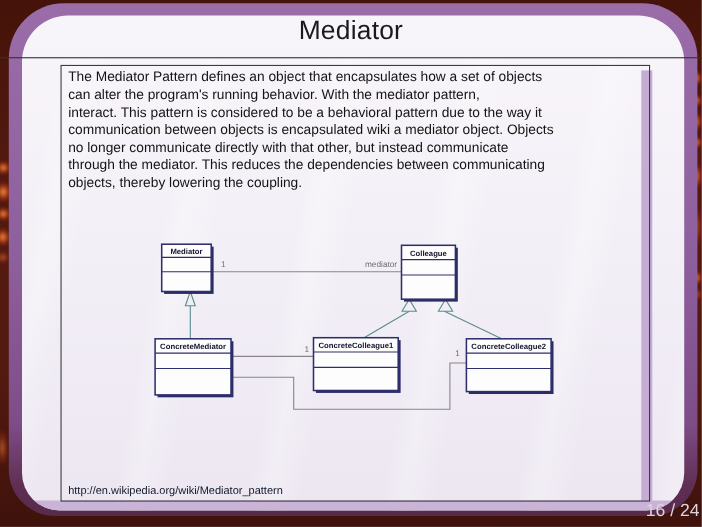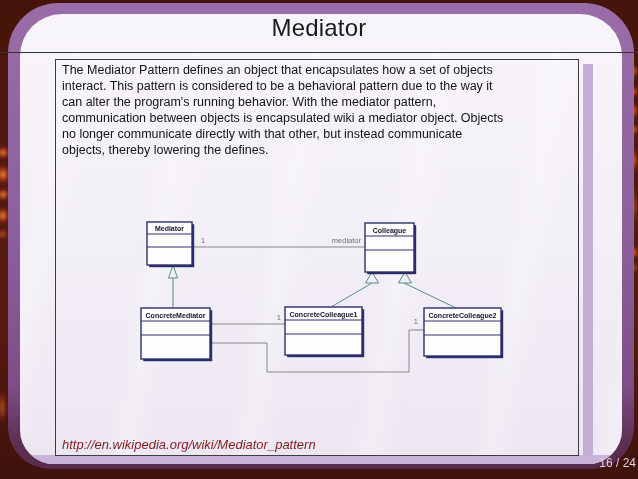--- a/index.html
+++ b/index.html
@@ -28,27 +28,27 @@
     background:repeating-linear-gradient(100deg,rgba(255,255,255,0) 0 70px,rgba(255,255,255,.28) 90px,rgba(255,255,255,0) 120px);
     pointer-events:none;}
   .right-stripe{position:absolute;left:583px;top:64px;width:10px;height:392px;background:#c5acd5;}
   .title{
     position:absolute;left:0;top:14px;width:638px;text-align:center;
     font-size:24px;color:#1a1a1a;letter-spacing:.2px;
   }
   .title-rule{position:absolute;left:0;top:52px;width:638px;height:1px;background:#34303a;}
   .content-box{
     position:absolute;left:55px;top:59px;width:522px;height:395px;
-    border:1px solid #3c3c3c;background:transparent;
+    border:1px solid #3c3c3c;background:transparent;padding-left:12px;
   }
   .para{position:absolute;left:6px;top:2px;right:4px;font-size:12.5px;line-height:16px;color:#141414;}
   .para div{white-space:nowrap;}
   .uml{position:absolute;left:83px;top:156px;overflow:visible;}
-  .wiki-link{position:absolute;left:6px;bottom:3px;font-size:13px;color:#7f1d1d;text-decoration:none;cursor:pointer;font-style:italic;}
-  .pagenum{position:absolute;right:2px;top:456px;font-size:12px;color:#ddd5dd;}
+  .wiki-link{position:absolute;left:6px;bottom:3px;font-size:10px;color:#0f172a;text-decoration:none;cursor:pointer;}
+  .pagenum{position:absolute;right:2px;top:456px;font-size:16px;color:#ddd5dd;}
 </style>
 </head>
 <body>
 
 <div class="flare" style="left:626px;top:64px;width:13px;height:14px;"></div>
 <div class="flare" style="left:626px;top:86px;width:13px;height:11px;"></div>
 <div class="flare" style="left:625px;top:102px;width:14px;height:17px;"></div>
 <div class="flare" style="left:627px;top:124px;width:12px;height:11px;"></div>
 <div class="flare" style="left:625px;top:148px;width:14px;height:24px;"></div>
 <div class="flare dim" style="left:626px;top:186px;width:13px;height:40px;"></div>
@@ -70,25 +70,26 @@
 </div>
 
 <div class="right-stripe"></div>
 
 <div class="title">Mediator</div>
 <div class="title-rule"></div>
 
 <div class="content-box">
   <div class="para">
       <div>The Mediator Pattern defines an object that encapsulates how a set of objects</div>
+      <div>can alter the program's running behavior. With the mediator pattern,</div>
       <div>interact. This pattern is considered to be a behavioral pattern due to the way it</div>
-      <div>can alter the program's running behavior. With the mediator pattern,</div>
       <div>communication between objects is encapsulated wiki a mediator object. Objects</div>
       <div>no longer communicate directly with that other, but instead communicate</div>
-      <div>objects, thereby lowering the defines.</div>
+      <div>through the mediator. This reduces the dependencies between communicating</div>
+      <div>objects, thereby lowering the coupling.</div>
     </div>
   <svg class="uml" id="uml" width="375" height="165">
       <path d="M53 31 H226" fill="none" stroke="#878787" stroke-width="1"></path>
       <path d="M71 108 H146" fill="none" stroke="#878787" stroke-width="1"></path>
       <path d="M71 127 H128 V156 H270 V114 H285" fill="none" stroke="#878787" stroke-width="1"></path>
       <line x1="34" y1="92" x2="34" y2="62" stroke="#5a8d8d" stroke-width="1"></line>
       <line x1="192" y1="91" x2="233" y2="67" stroke="#5a8d8d" stroke-width="1"></line>
       <line x1="317" y1="92" x2="265" y2="67" stroke="#5a8d8d" stroke-width="1"></line>
       <polygon points="34,49 29.5,62 38.5,62" fill="#f2eef6" stroke="#5a8d8d" stroke-width="1"></polygon>
       <polygon points="233,56 226.5,67 239.5,67" fill="#f2eef6" stroke="#5a8d8d" stroke-width="1"></polygon>

